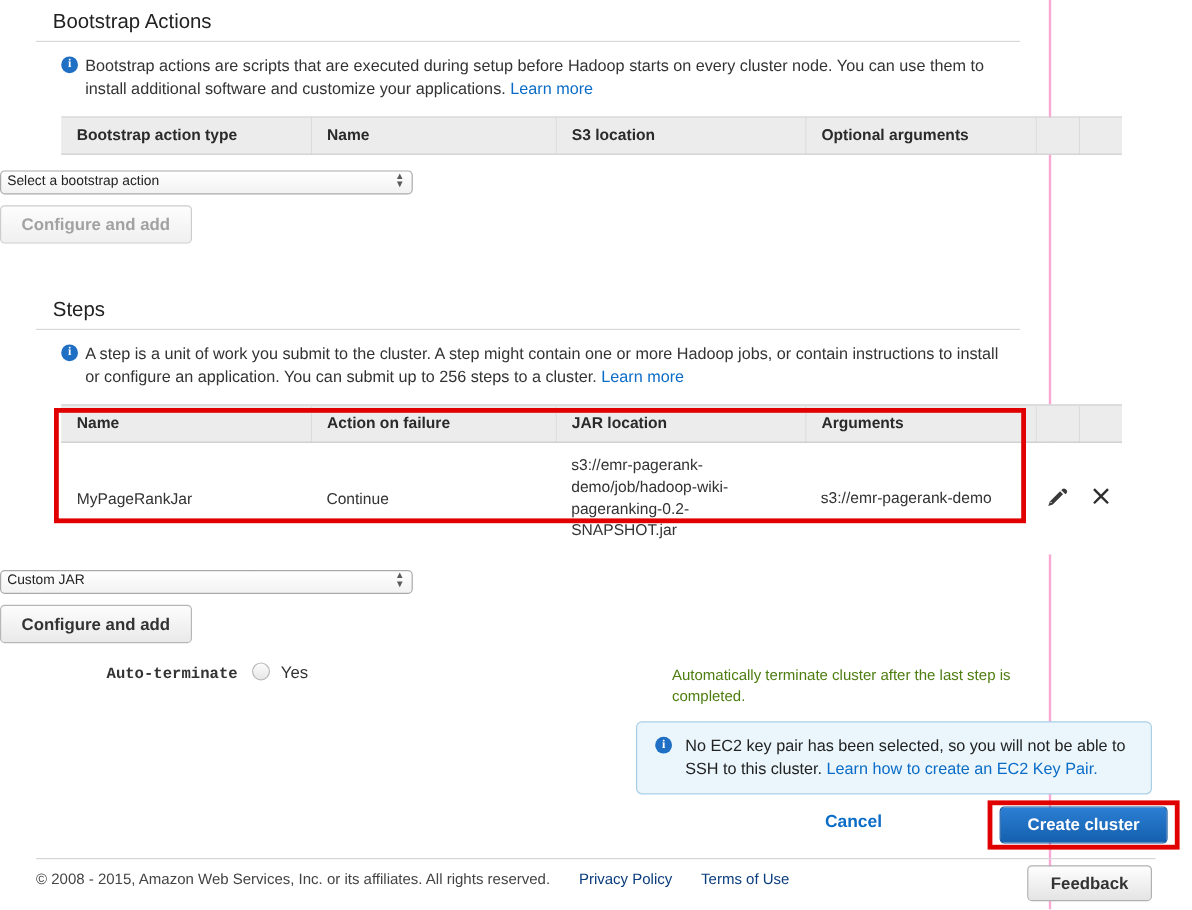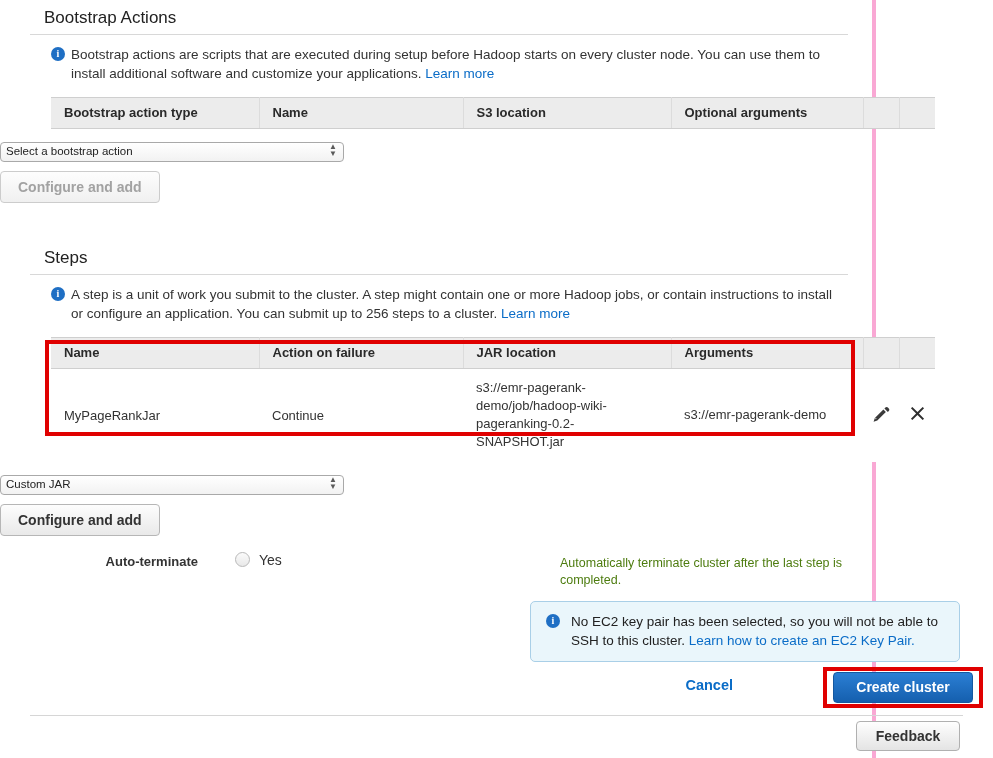--- a/index.html
+++ b/index.html
@@ -8,21 +8,21 @@
     width: 993px; height: 758px;
     background: #ffffff;
     font-family: "Liberation Sans", sans-serif;
     color: #333333;
     overflow: hidden;
   }
   #page {
     position: relative;
     width: 876px; height: 758px;
     background: #fff;
-    border-right: 4px solid #f9a8d4;
+    border-right: 2px solid #f9a8d4;
   }
 
   
   .section-title {
     font-size: 17px;
     color: #222;
     font-weight: 400;
     padding-left: 44px;
     padding-bottom: 6px;
   }
@@ -128,21 +128,21 @@
     padding: 7px 17px;
     border: 1px solid #b6b6b6;
     border-radius: 4px;
     background: linear-gradient(#fdfdfd, #e9e9e9);
     cursor: pointer;
   }
   .btn-gray.enabled { color: #333; }
   .btn-gray.disabled { color: #a2a2a2; border-color: #cccccc; background: linear-gradient(#fdfdfd, #f0f0f0); }
 
   
-  .radio-line { display: flex; align-items: center; margin-left: 25px; }
+  .radio-line { display: flex; align-items: center; }
   .radio {
     width: 15px; height: 15px;
     border-radius: 50%;
     border: 1px solid #b9b9b9;
     background: linear-gradient(#fbfbfb, #e8e8e8);
     margin-right: 9px;
   }
   .radio.on {
     background: #0d7ad6;
     border: 1px solid #0a66b4;
@@ -335,21 +335,21 @@
         </select>
         <span class="combo-arrows">▲<br>▼</span>
       </div>
       <div style="margin-top:9px;">
         <span class="btn-gray enabled">Configure and add</span>
       </div>
     </div>
   </div>
 
   <div class="frow" style="margin-top:16px;">
-    <div class="flabel" style="padding-top:2px;">Auto-terminate</div>
+    <div class="flabel" style="padding-top:2px;font-family:Liberation Mono, monospace;">Auto-terminate</div>
     <div class="fctl" style="width:350px;">
       <div class="radio-line">
         <span class="radio"></span>
         <span class="radio-label">Yes</span>
       </div>
     </div>
     <div style="width:300px;padding-top:3px;">
       <div class="help-text">Automatically terminate cluster after the last step is completed.</div>
       <div class="help-text" style="margin-top:16px;">Keep cluster running until you terminate it.</div>
     </div>
@@ -359,15 +359,20 @@
     <span class="info-icon">i</span>
     <span>No EC2 key pair has been selected, so you will not be able to SSH to this cluster.</span>
     <a class="link" href="#">Learn how to create an EC2 Key Pair.</a>
   </div>
 
   <a class="cancel-link" href="#">Cancel</a>
   <div class="create-btn">Create cluster</div>
   <div class="hl-red" style="left:823px; top:667px; width:160px; height:41px;"></div>
 
   <div class="footer-rule"></div>
+  <div class="footer">
+    <span>© 2008 - 2015, Amazon Web Services, Inc. or its affiliates. All rights reserved.</span>
+    <a href="#">Privacy Policy</a>
+    <a href="#">Terms of Use</a>
+  </div>
   <div class="feedback-btn">Feedback</div>
 
 </div>
 
 </body></html>

